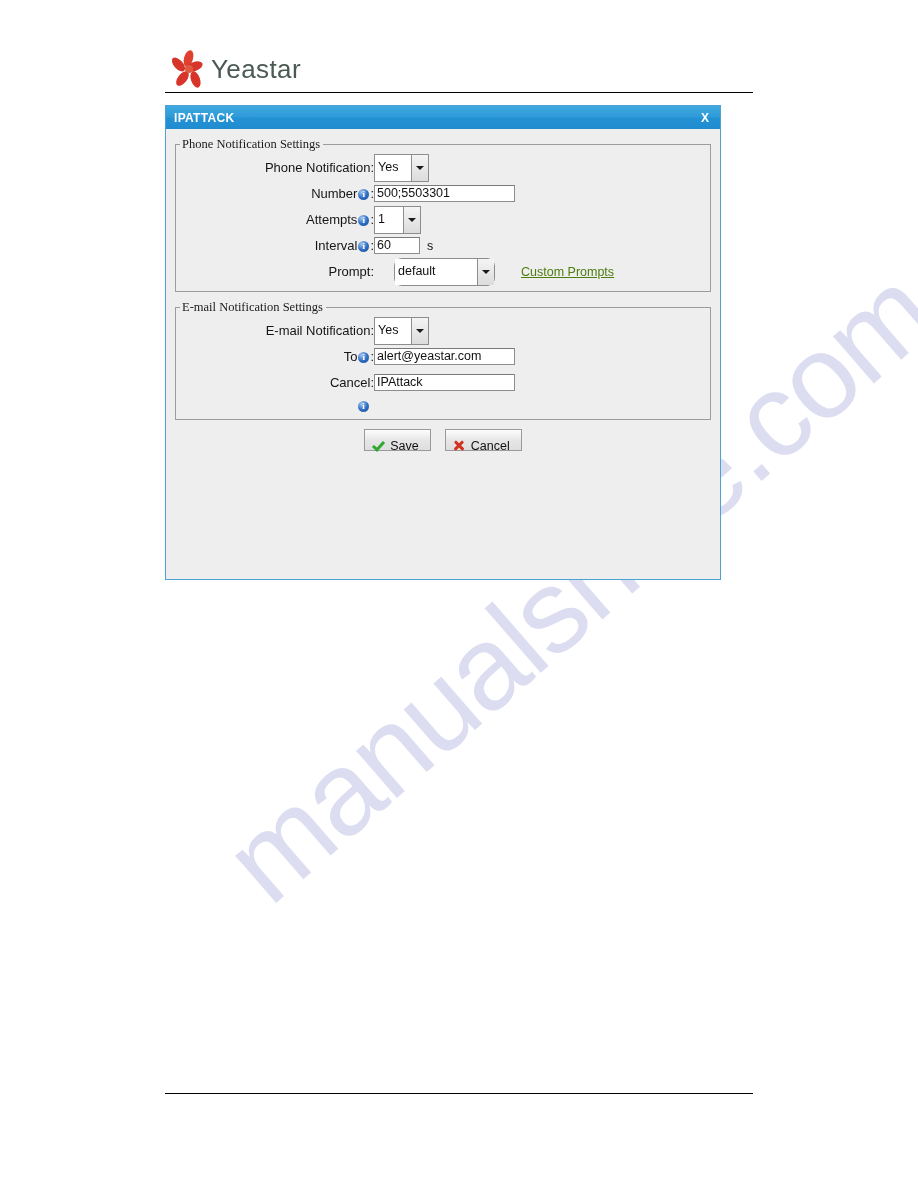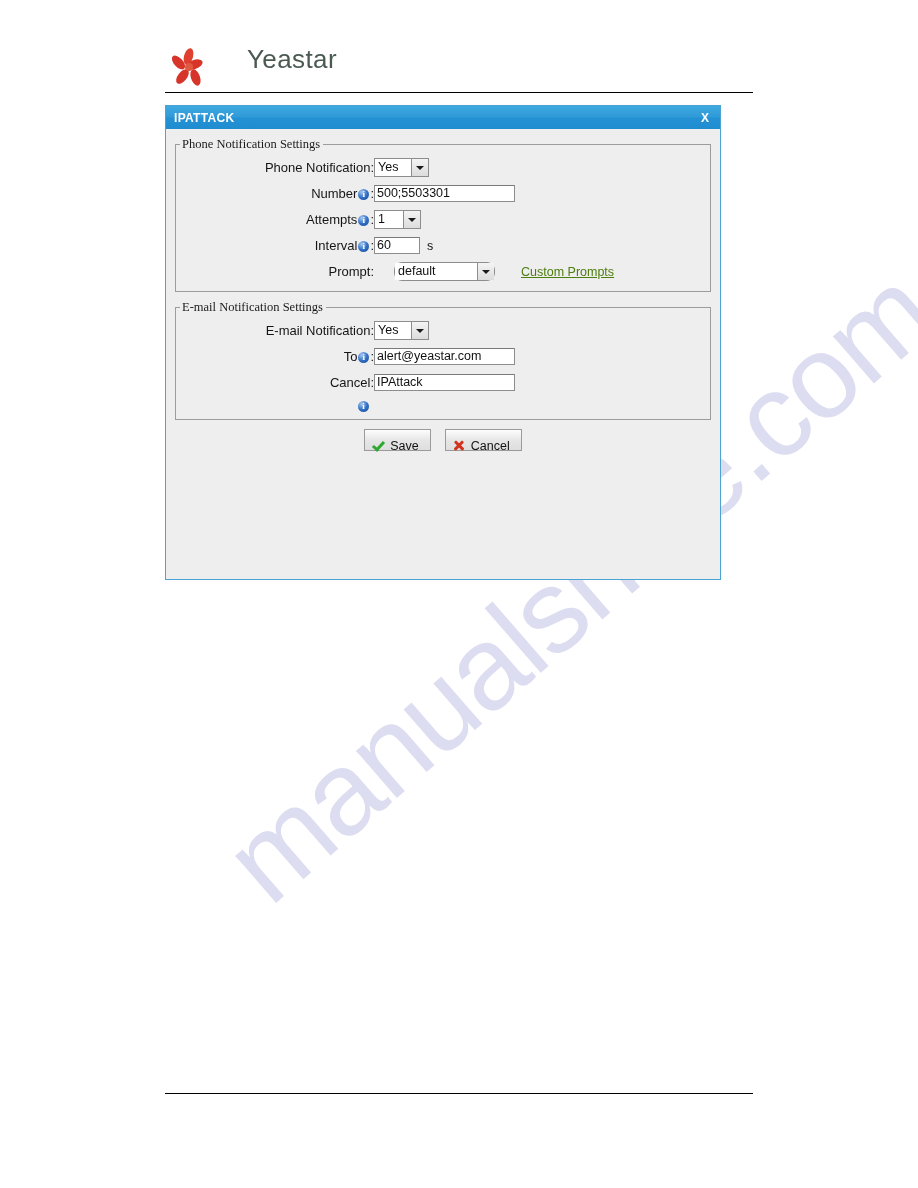--- a/index.html
+++ b/index.html
@@ -35,24 +35,23 @@
     pointer-events: none;
     z-index: 0;
   }
 
   
   .logo-wrap {
     position: absolute;
     left: 168px;
     top: 46px;
     display: flex;
-    align-items: flex-start;
+    align-items: center;
     height: 46px;
     z-index: 2;
-    gap: 36px;
   }
   .logo-mark {
     width: 42px;
     height: 42px;
     position: relative;
     flex: none;
   }
   .logo-mark span {
     position: absolute;
     display: block;
@@ -222,21 +221,21 @@
   .unit {
     font-size: 12.5px;
     color: #151515;
     margin-left: 7px;
   }
 
   
   .sel {
     display: inline-flex;
     align-items: stretch;
-    height: 19px;
+    height: 28px;
     border: 1px solid #8d8d8d;
     background: #ffffff;
     box-sizing: border-box;
     cursor: default;
   }
   .sel .val {
     font-size: 12.5px;
     color: #111;
     padding: 0 5px 0 3px;
     display: flex;

